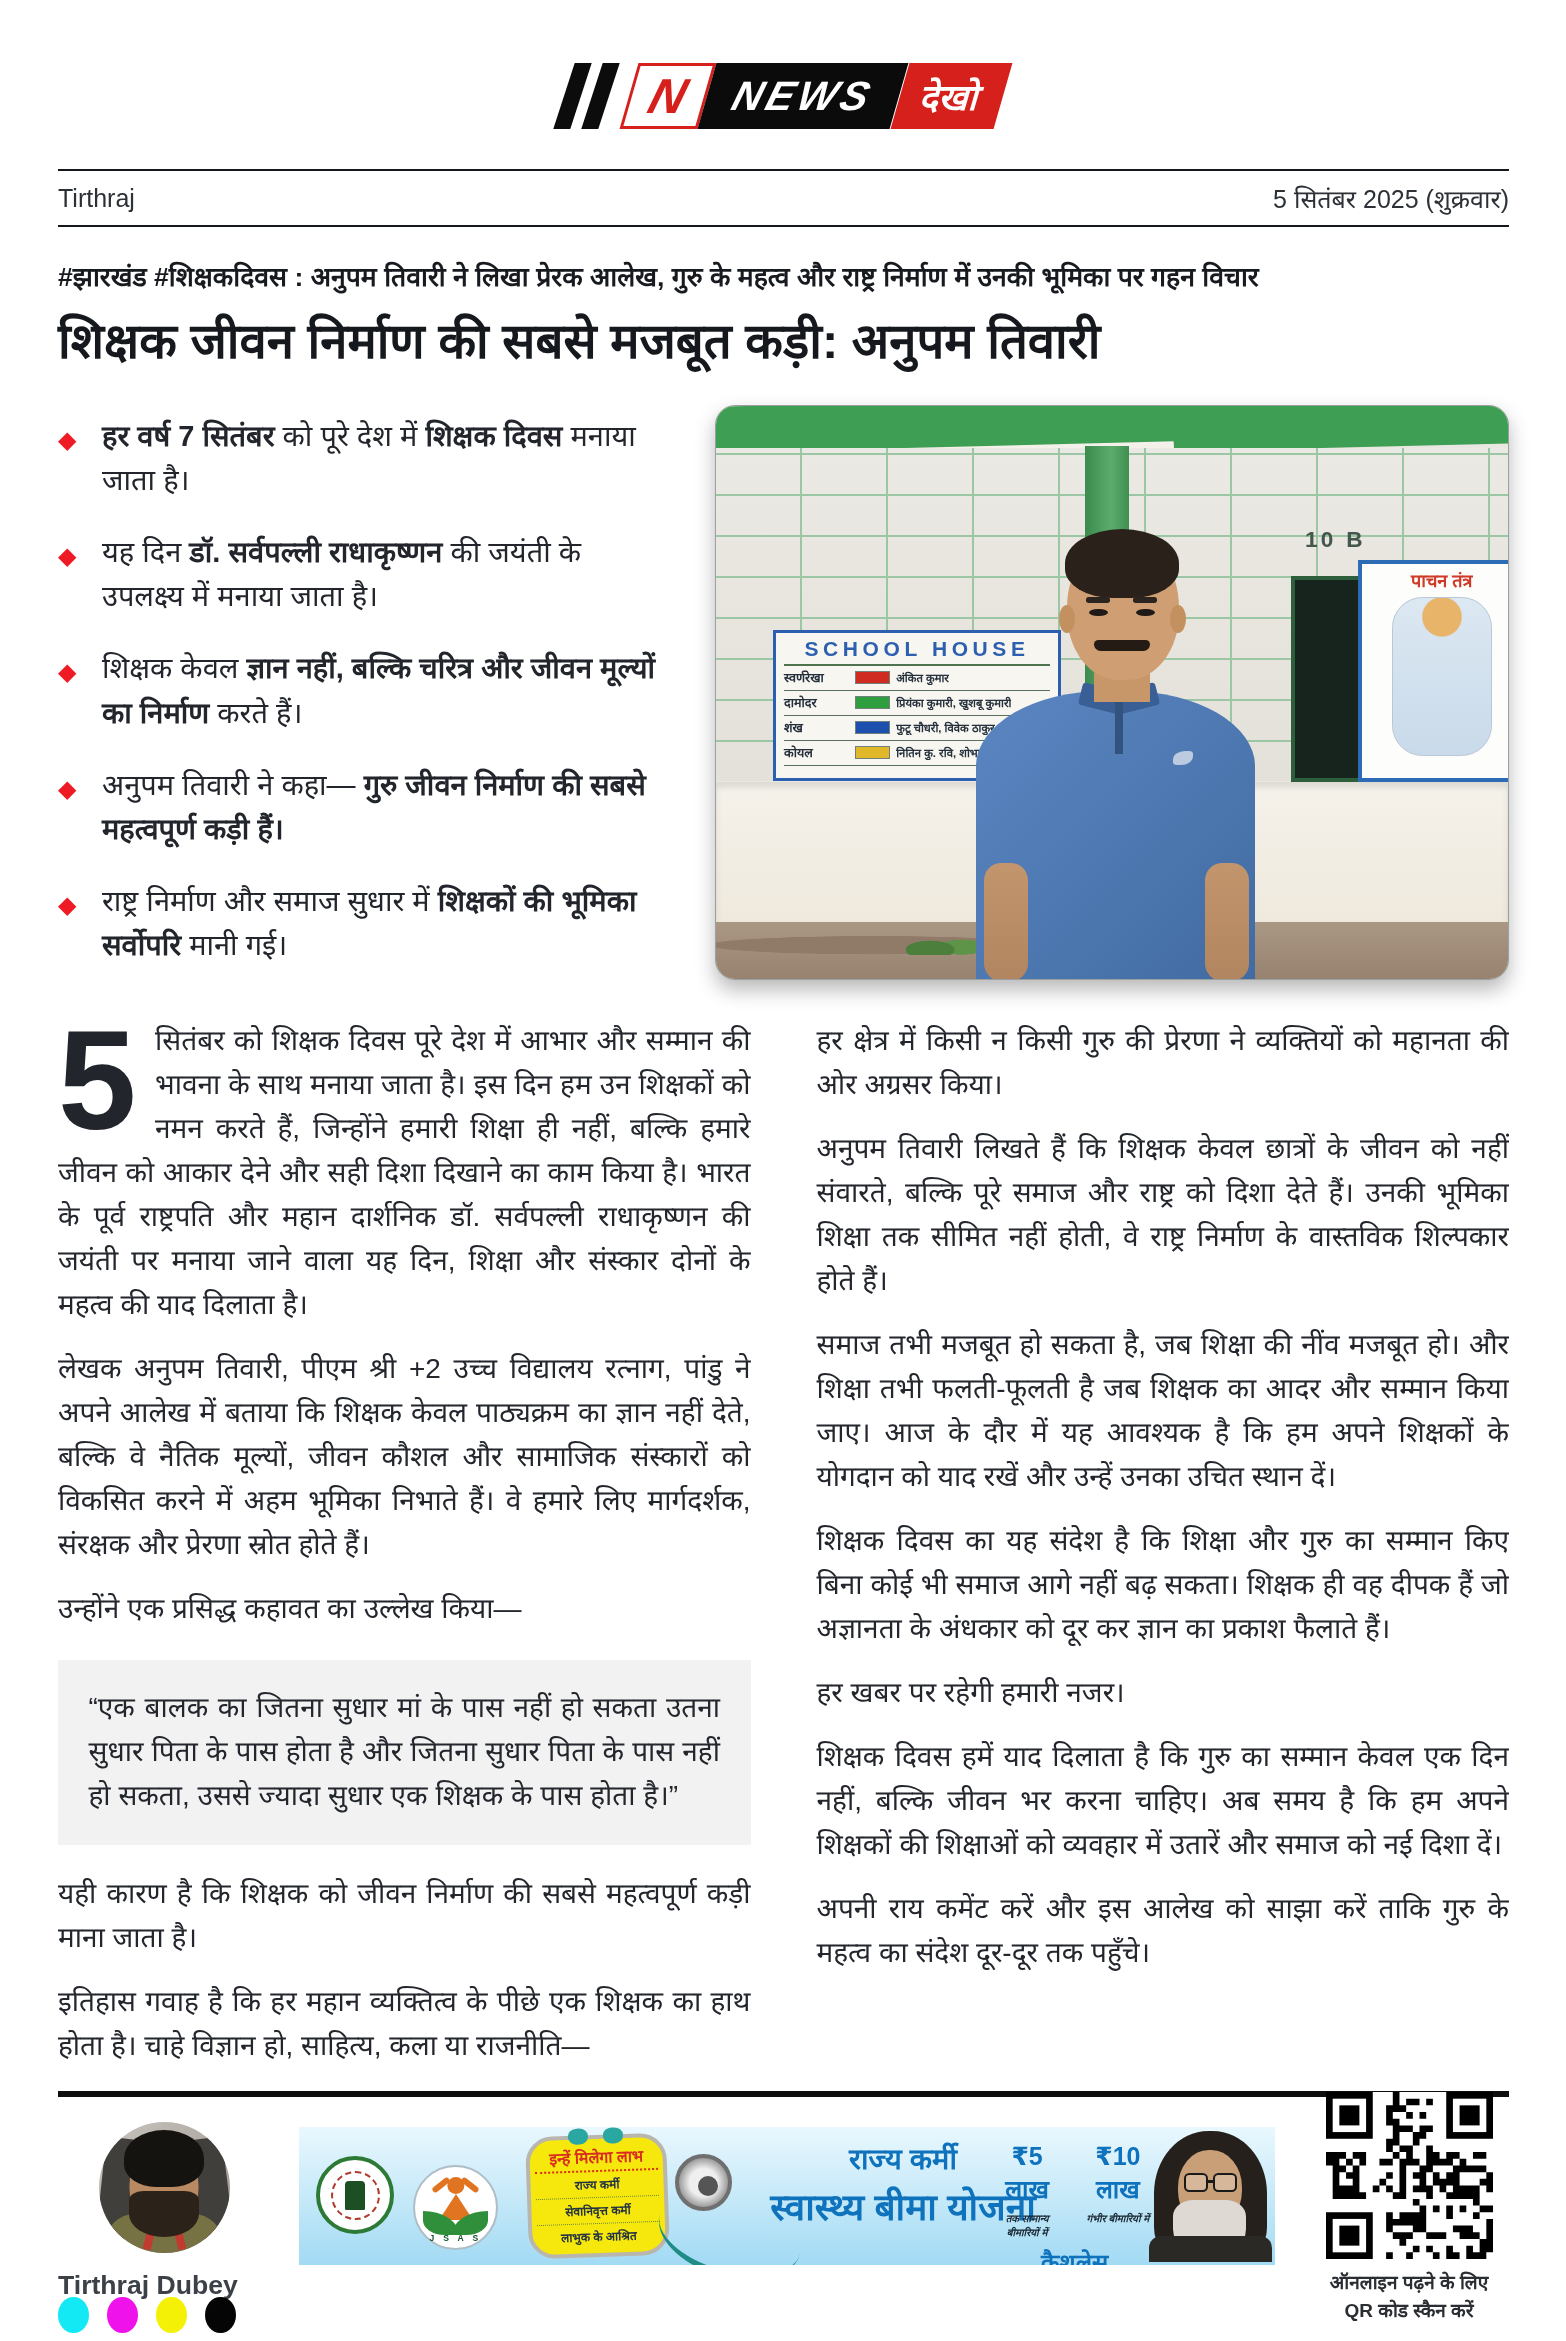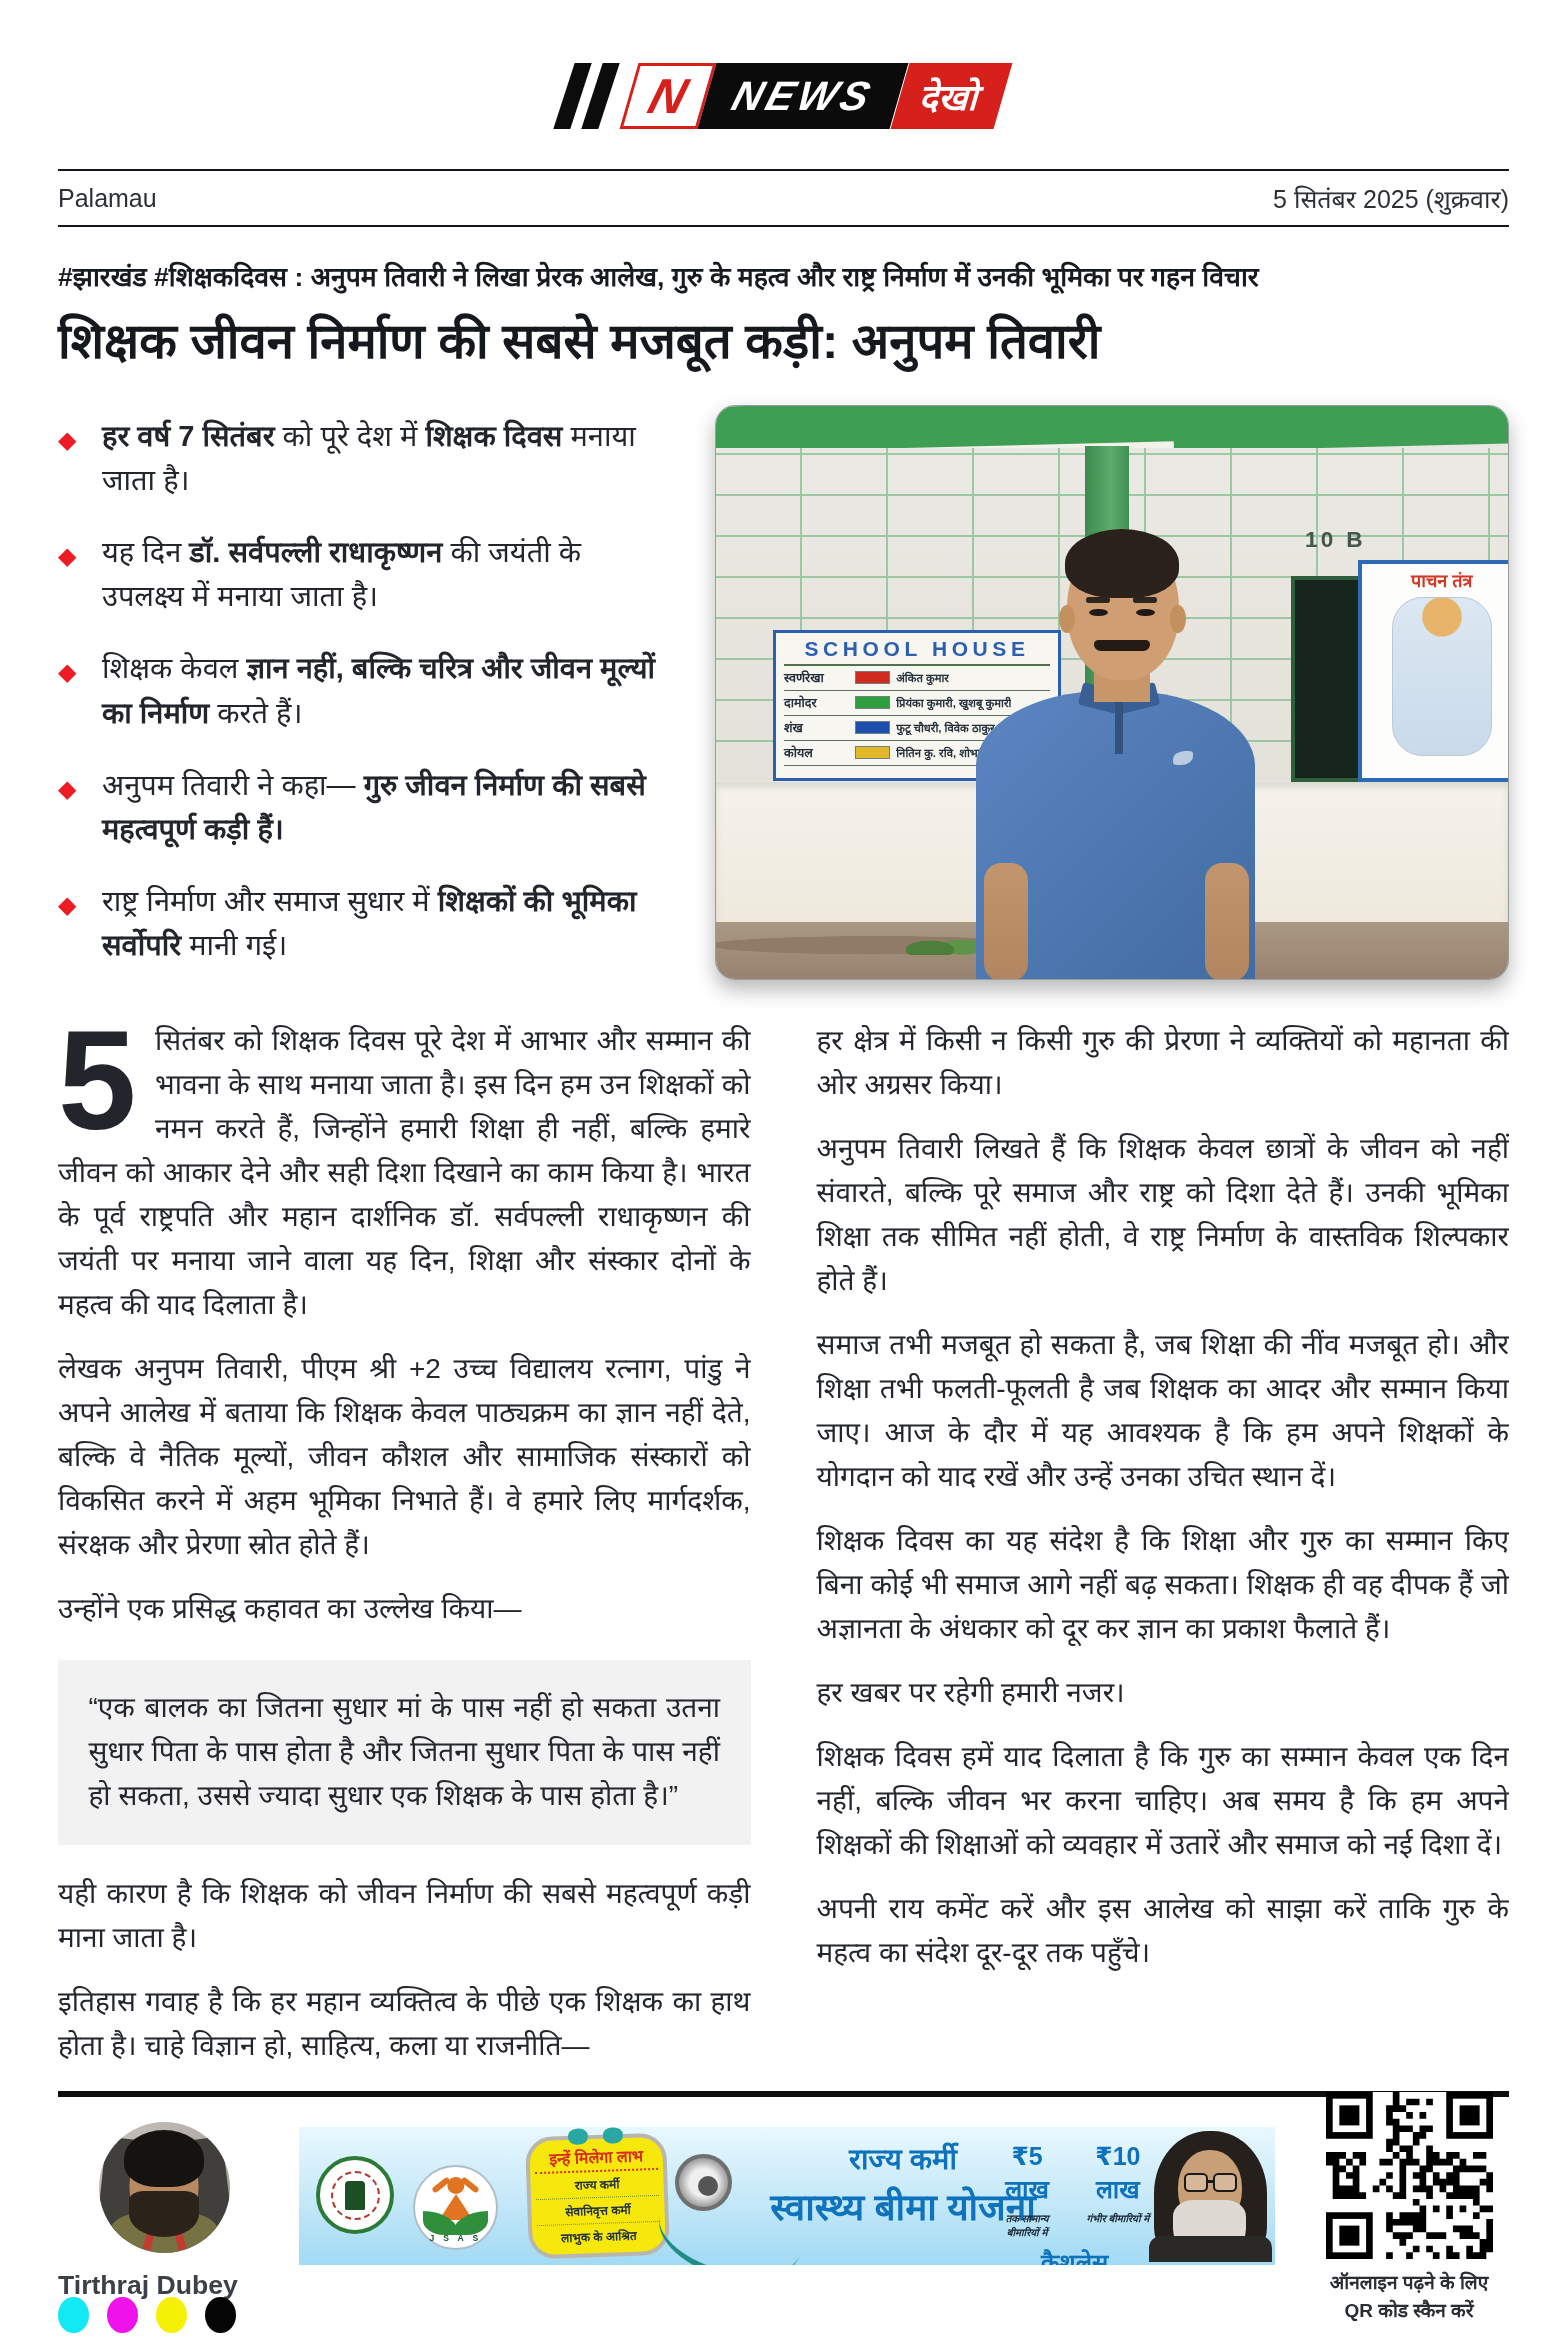--- a/index.html
+++ b/index.html
@@ -168,21 +168,21 @@
     <span class="slash"></span>
     <span class="slash"></span>
     <span class="logo-n">
         <span>N</span>
       </span>
     <span class="logo-news">NEWS</span>
     <span class="logo-dekho">देखो</span>
   </div>
 
   <div class="topbar">
-    <span>Palamau</span>
+    <span>Tirthraj</span>
     <span>5 सितंबर 2025 (शुक्रवार)</span>
   </div>
 
   <div class="kicker">#झारखंड #शिक्षकदिवस : अनुपम तिवारी ने लिखा प्रेरक आलेख, गुरु के महत्व और राष्ट्र निर्माण में उनकी भूमिका पर गहन विचार</div>
   <h1 class="headline" style="margin:18.6px 0 0 0;">शिक्षक जीवन निर्माण की सबसे मजबूत कड़ी: अनुपम तिवारी</h1>
 
   <div class="hero">
     <ul class="bullets">
       <li><i class="diamond">◆</i><span><b>हर वर्ष 7 सितंबर</b><span> को पूरे देश में </span><b>शिक्षक दिवस</b><span> मनाया जाता है।</span></span></li>
       <li><i class="diamond">◆</i><span><span>यह दिन </span><b>डॉ. सर्वपल्ली राधाकृष्णन</b><span> की जयंती के उपलक्ष्य में मनाया जाता है।</span></span></li>

